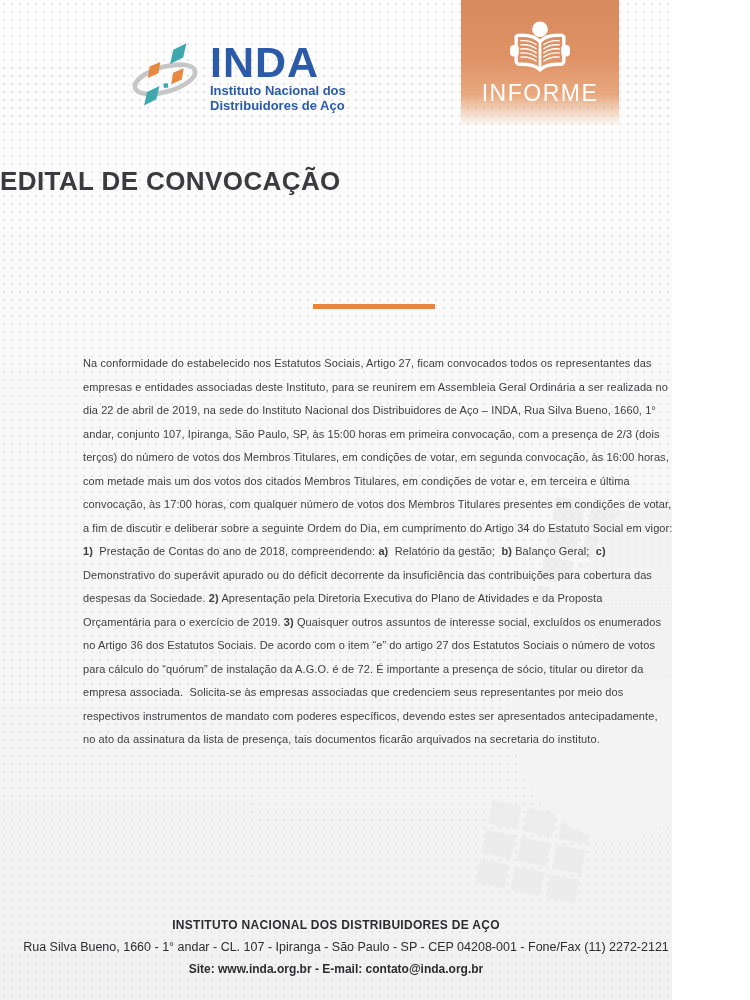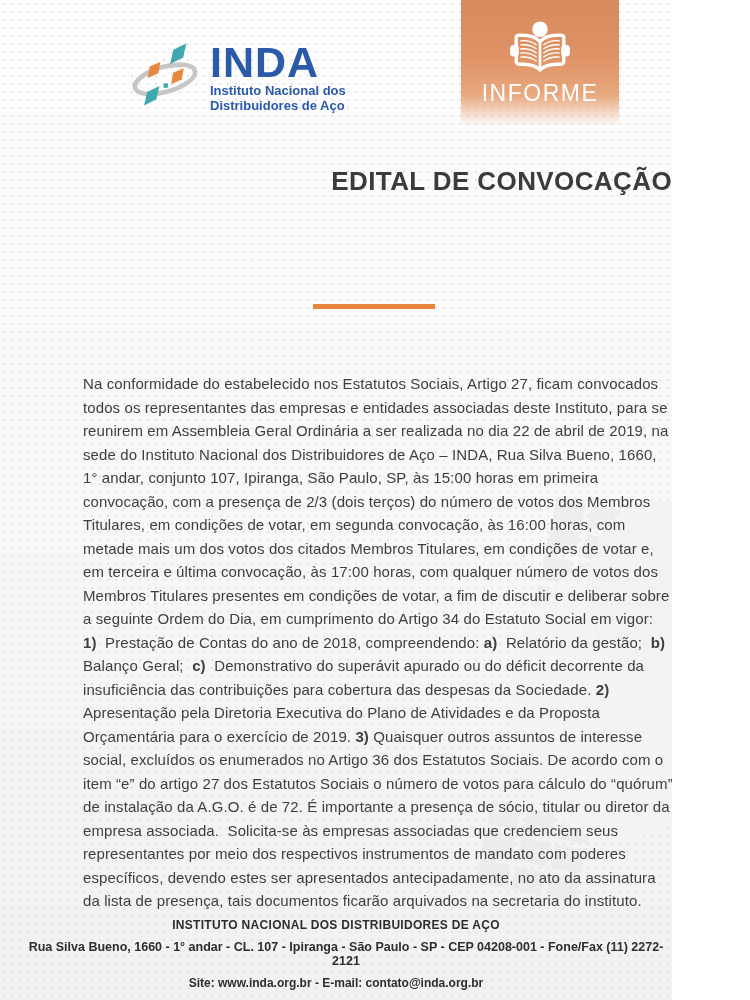--- a/index.html
+++ b/index.html
@@ -20,34 +20,34 @@
   .logo-name{font-size:43px;font-weight:bold;letter-spacing:1px;line-height:42px;color:#2a5aa8;}
   .logo-sub{font-size:13px;font-weight:bold;line-height:15.5px;color:#2a5aa8;}
   .badge{
     position:absolute;left:461px;top:0;width:158px;height:126px;
     background:linear-gradient(180deg,#d68a5e 0%,#df9265 45%,#e8a87e 75%,rgba(247,240,234,0) 100%);
     display:flex;flex-direction:column;align-items:center;
   }
   .badge svg{margin-top:20px;}
   .badge-label{color:#ffffff;font-size:23px;font-weight:normal;letter-spacing:1.5px;margin-top:2px;}
   
-  .title{position:absolute;left:0;right:0;top:166px;text-align:right;
+  .title{position:absolute;left:0;right:0;top:166px;text-align:left;
     font-size:26px;line-height:31px;font-weight:bold;color:#3b3b3d;letter-spacing:.4px;}
   .divider{position:absolute;left:313px;top:304px;width:122px;height:5px;background:#e8843d;}
   
   .body{
-    position:absolute;left:83px;top:372px;width:590px;
-    font-size:15px;line-height:23.5px;color:#3e3e40;
+    position:absolute;left:83px;top:352px;width:590px;
+    font-size:11px;line-height:23.5px;color:#3e3e40;
     white-space:pre-wrap;letter-spacing:.1px;
   }
   .body .bold{font-weight:bold;}
   
   .footer{position:absolute;left:0;right:0;top:918px;text-align:center;color:#2d2d2f;}
   .footer-line1{font-size:12px;font-weight:bold;letter-spacing:.3px;margin-bottom:8px;text-align:center;}
-  .footer-line2{font-size:12.5px;font-weight:bold;margin-bottom:8px;padding-left:20px;}
+  .footer-line2{font-size:12.5px;font-weight:normal;margin-bottom:8px;padding-left:20px;}
   .footer-line3{font-size:12px;font-weight:bold;}
 </style>
 </head>
 <body>
 
 <div class="page">
 
   <svg class="watermark" width="270" height="500" viewBox="0 0 270 500">
     <g transform="rotate(12 200 200)" fill="#e9e9e9">
       <rect x="120" y="40" width="30" height="24"></rect>

